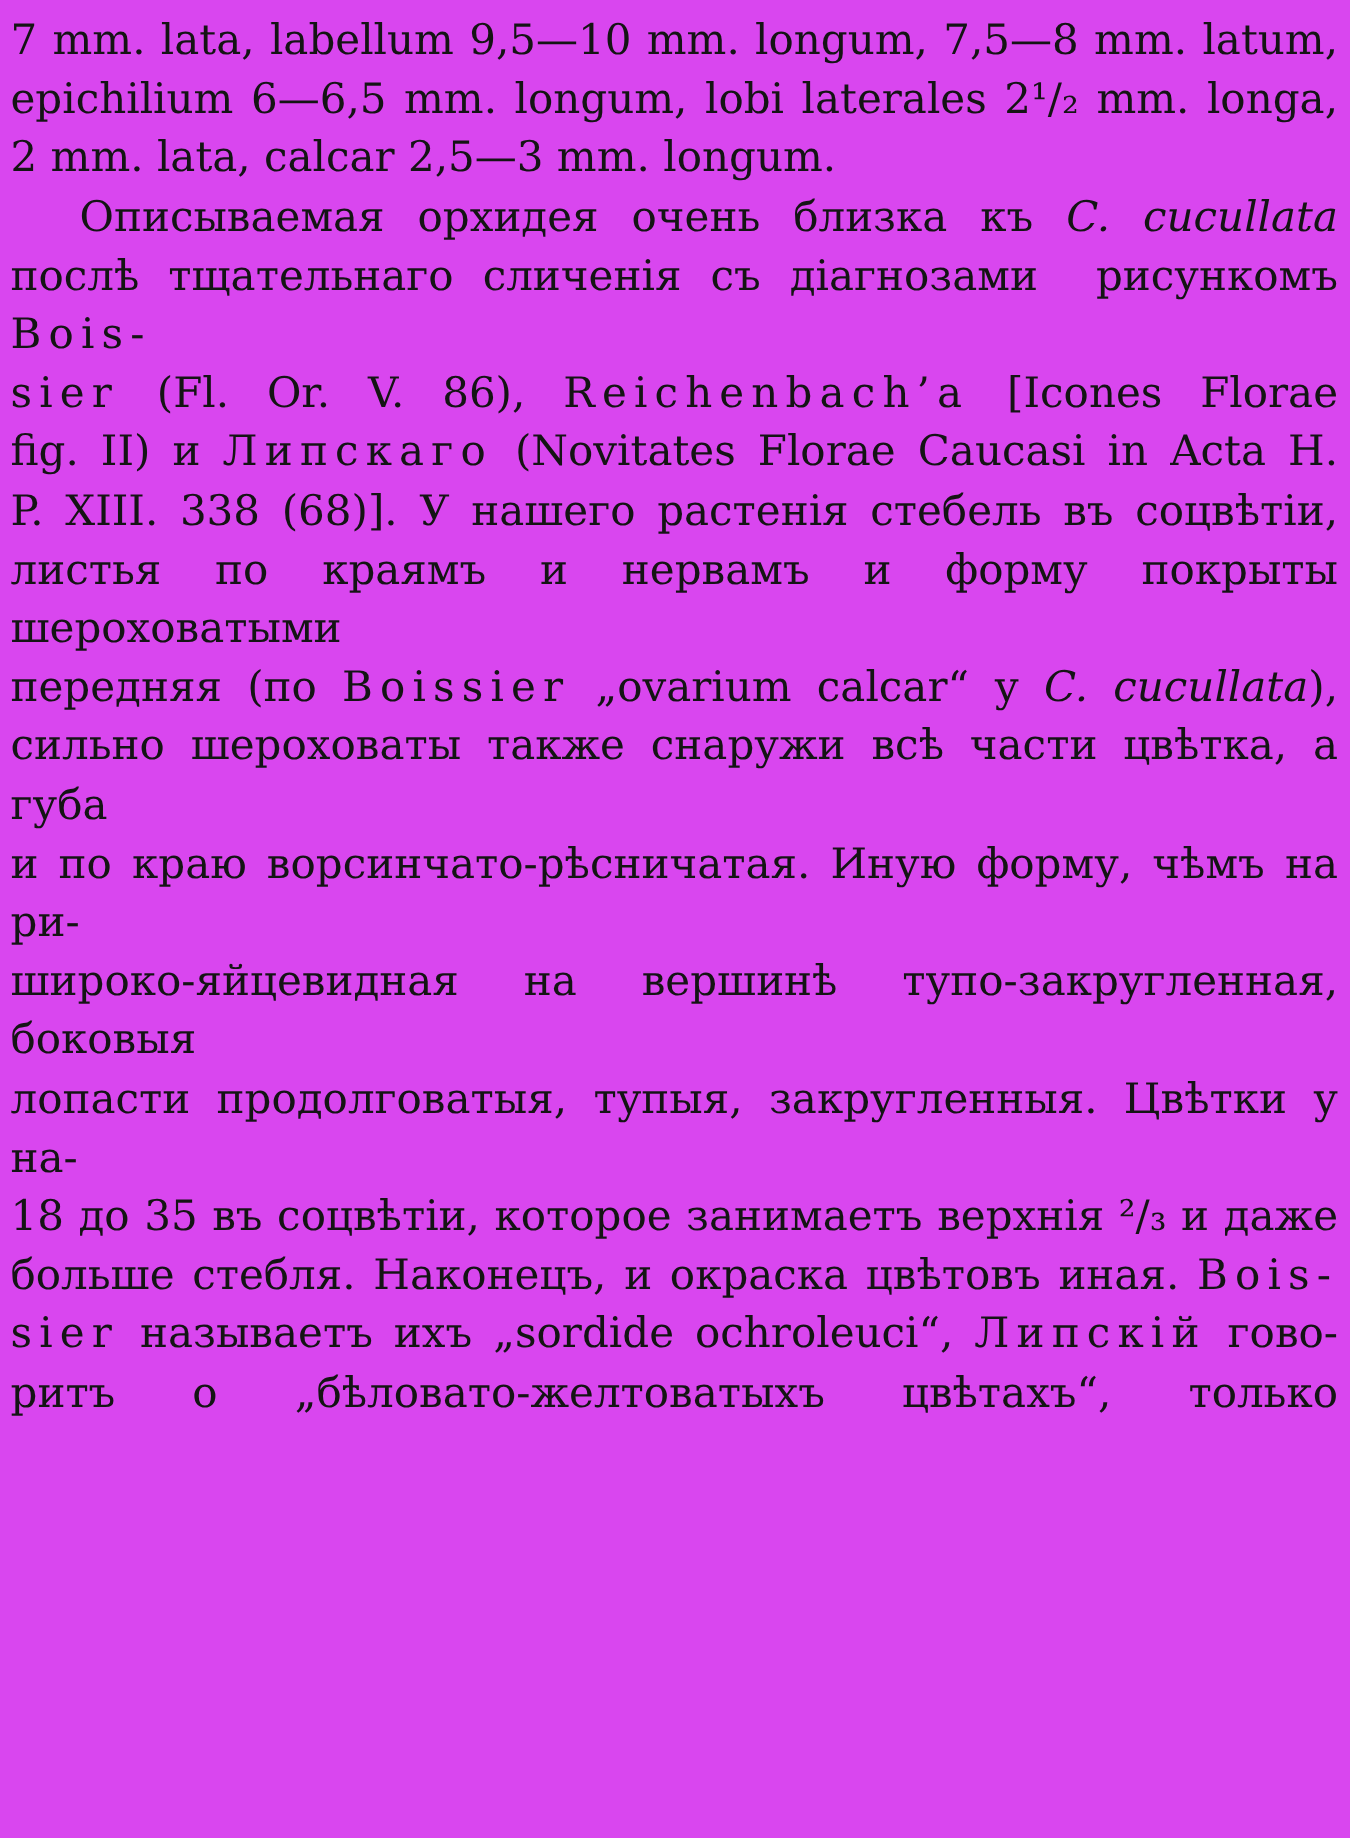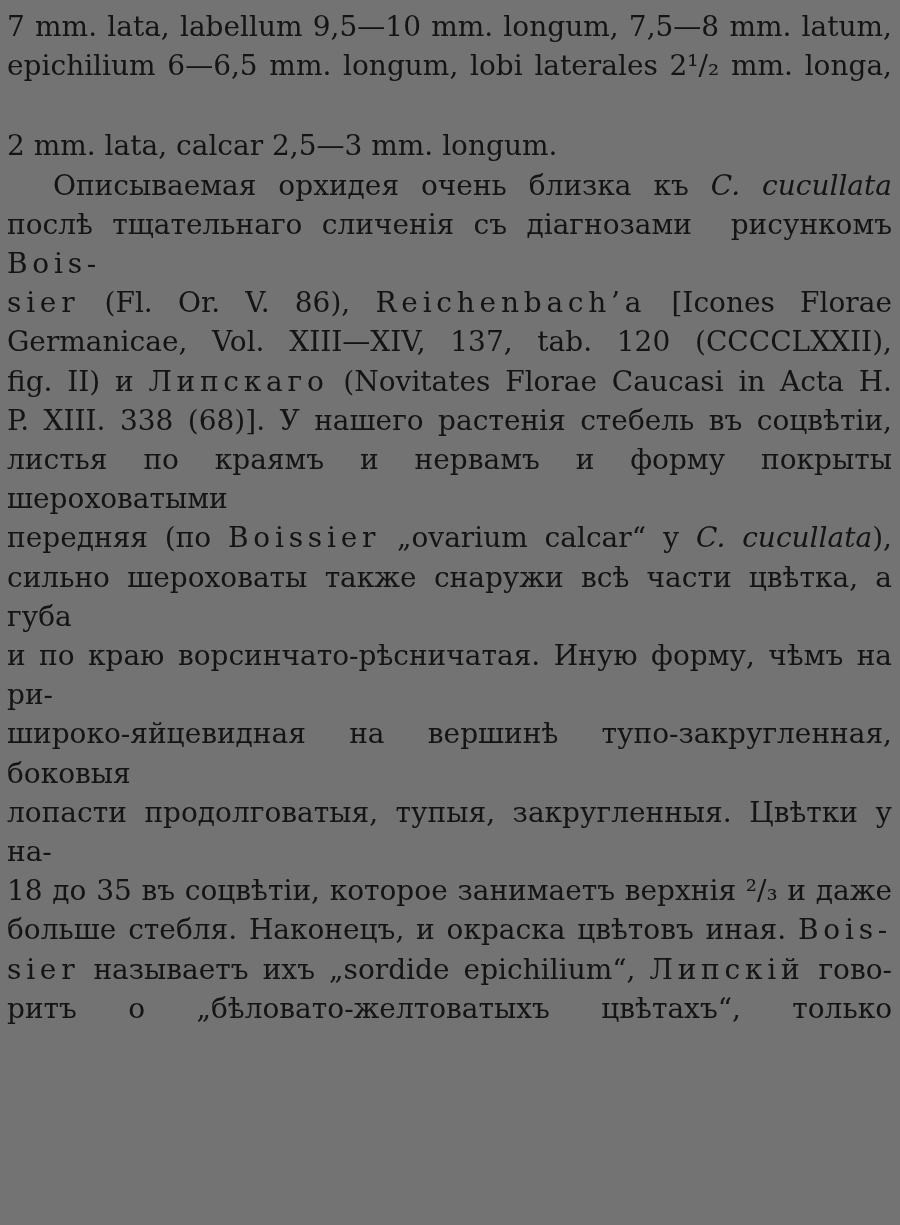--- a/index.html
+++ b/index.html
@@ -4,37 +4,36 @@
 <style>
   html, body {
     margin: 0;
     padding: 0;
     background: #ffffff;
   }
   .page {
     position: relative;
     width: 900px;
     height: 1225px;
-    background: #737373;
+    background: #d946ef;
     overflow: hidden;
     box-sizing: border-box;
     padding: 7px 8px 0 7px;
     font-family: "DejaVu Serif", "Liberation Serif", serif;
     color: #141414;
     font-size: 28px;
     line-height: 39.2px;
   }
   .line {
     text-align: justify;
     text-align-last: justify;
     white-space: normal;
   }
   .line.last {
     text-align-last: left;
-    margin-top: 41px;
   }
   .line.indent {
     text-indent: 46px;
   }
   .it {
     font-style: italic;
     margin-top: 34px;
   }
   .spaced {
     letter-spacing: 0.17em;
@@ -44,27 +43,26 @@
 <body>
 
 <div class="page">
   <div id="text-block">
       <div class="line"><span>7 mm. lata, labellum 9,5—10 mm. longum, 7,5—8 mm. latum,</span></div>
       <div class="line"><span>epichilium 6—6,5 mm. longum, lobi laterales 2¹/₂ mm. longa,</span></div>
       <div class="line last"><span>2 mm. lata, calcar 2,5—3 mm. longum.</span></div>
       <div class="line indent"><span>Описываемая орхидея очень близка къ </span><span class="it">C. cucullata</span></div>
       <div class="line"><span>послѣ тщательнаго сличенія съ діагнозами&nbsp; рисункомъ </span><span class="spaced">Bois-</span></div>
       <div class="line"><span class="spaced">sier</span><span> (Fl. Or. V. 86), </span><span class="spaced">Reichenbach’a</span><span> [Icones Florae</span></div>
-      <div class="line"><span>Germanicae, Vol. XIII—XIV, 137, tab. 120 (CCCCLXXII),</span></div>
       <div class="line"><span>fig. II) и </span><span class="spaced">Липскаго</span><span> (Novitates Florae Caucasi in Acta H.</span></div>
       <div class="line"><span>P. XIII. 338 (68)]. У нашего растенія стебель въ соцвѣтіи,</span></div>
       <div class="line"><span>листья по краямъ и нервамъ и форму покрыты шероховатыми</span></div>
       <div class="line"><span>передняя (по </span><span class="spaced">Boissier</span><span> „ovarium calcar“ у </span><span class="it">C. cucullata</span><span>),</span></div>
       <div class="line"><span>сильно шероховаты также снаружи всѣ части цвѣтка, а губа</span></div>
       <div class="line"><span>и по краю ворсинчато-рѣсничатая. Иную форму, чѣмъ на ри-</span></div>
       <div class="line"><span>широко-яйцевидная на вершинѣ тупо-закругленная, боковыя</span></div>
       <div class="line"><span>лопасти продолговатыя, тупыя, закругленныя. Цвѣтки у на-</span></div>
       <div class="line"><span>18 до 35 въ соцвѣтіи, которое занимаетъ верхнія ²/₃ и даже</span></div>
       <div class="line"><span>больше стебля. Наконецъ, и окраска цвѣтовъ иная. </span><span class="spaced">Bois-</span></div>
-      <div class="line"><span class="spaced">sier</span><span> называетъ ихъ „sordide epichilium“, </span><span class="spaced">Липскій</span><span> гово-</span></div>
+      <div class="line"><span class="spaced">sier</span><span> называетъ ихъ „sordide ochroleuci“, </span><span class="spaced">Липскій</span><span> гово-</span></div>
       <div class="line"><span>ритъ о „бѣловато-желтоватыхъ цвѣтахъ“, только </span></div>
     </div>
 </div>
 
 </body></html>

